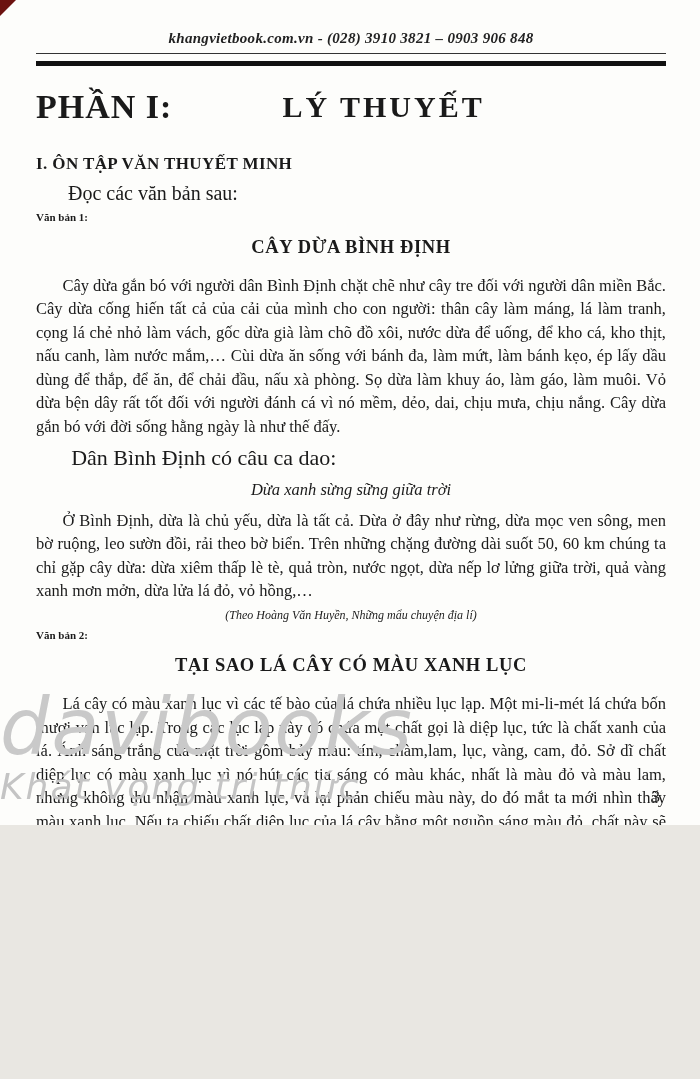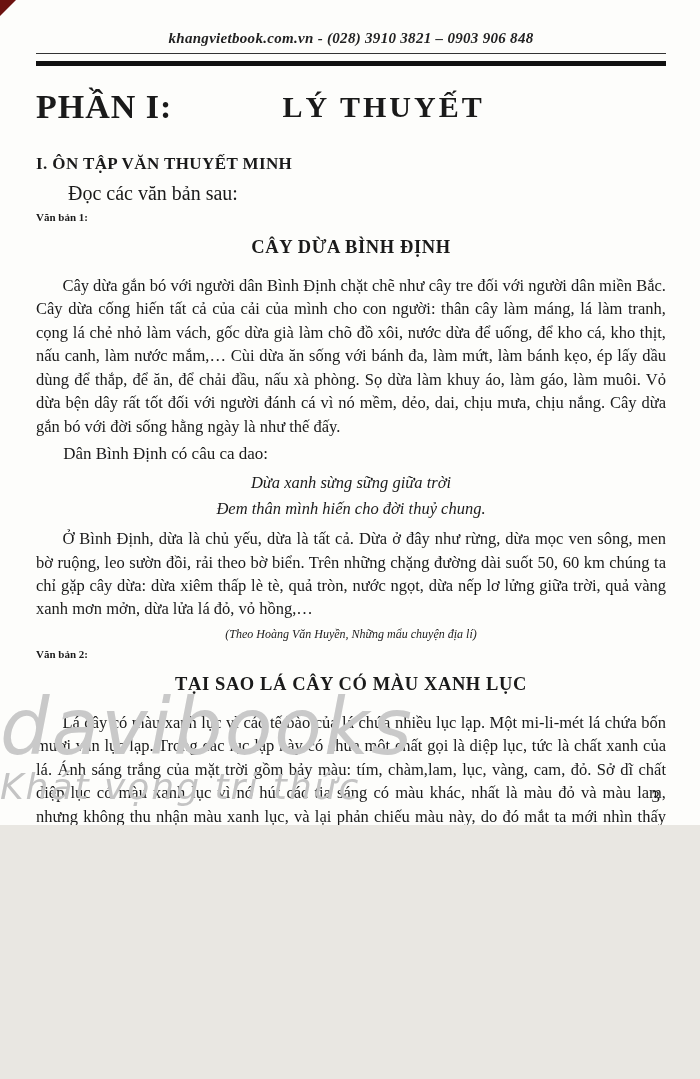--- a/index.html
+++ b/index.html
@@ -78,21 +78,21 @@
     margin: 14px 0 16px 0;
   }
   .body-para {
     font-size: 16.5px;
     line-height: 1.42;
     text-align: justify;
     text-indent: 1.6em;
     margin: 0 0 4px 0;
   }
   .lead-in {
-    font-size: 17px;
+    font-size: 22px;
     line-height: 1.42;
     text-indent: 1.6em;
     margin: 0;
   }
   .poem {
     text-align: center;
     font-style: italic;
     font-size: 16.5px;
     line-height: 1.55;
     margin: 4px 0 6px 0;
@@ -165,21 +165,20 @@
   <div class="doc-label">Văn bản 1:</div>
 
   <div class="doc-title">CÂY DỪA BÌNH ĐỊNH</div>
 
   <p class="body-para">Cây dừa gắn bó với người dân Bình Định chặt chẽ như cây tre đối với người dân miền Bắc. Cây dừa cống hiến tất cả của cải của mình cho con người: thân cây làm máng, lá làm tranh, cọng lá chẻ nhỏ làm vách, gốc dừa già làm chõ đồ xôi, nước dừa để uống, để kho cá, kho thịt, nấu canh, làm nước mắm,… Cùi dừa ăn sống với bánh đa, làm mứt, làm bánh kẹo, ép lấy dầu dùng để thắp, để ăn, để chải đầu, nấu xà phòng. Sọ dừa làm khuy áo, làm gáo, làm muôi. Vỏ dừa bện dây rất tốt đối với người đánh cá vì nó mềm, dẻo, dai, chịu mưa, chịu nắng. Cây dừa gắn bó với đời sống hằng ngày là như thế đấy.</p>
 
   <p class="lead-in">Dân Bình Định có câu ca dao:</p>
 
   <div class="poem">
     <div>Dừa xanh sừng sững giữa trời</div>
-    <div>Đem thân mình hiến cho đời thuỷ chung.</div>
   </div>
 
   <p class="body-para">Ở Bình Định, dừa là chủ yếu, dừa là tất cả. Dừa ở đây như  rừng, dừa mọc ven sông, men bờ ruộng, leo sườn đồi, rải theo bờ biển. Trên những chặng đường dài suốt 50, 60 km chúng ta chỉ gặp cây dừa: dừa xiêm thấp lè tè, quả tròn, nước ngọt, dừa nếp lơ lửng giữa trời, quả vàng xanh mơn mởn, dừa lửa lá đỏ, vỏ hồng,…</p>
 
   <div class="attribution">(Theo Hoàng Văn Huyền, Những mẩu chuyện địa lí)</div>
 
   <div class="doc-label">Văn bản 2:</div>
 
   <div class="doc-title">TẠI SAO LÁ CÂY CÓ MÀU XANH LỤC</div>
 

